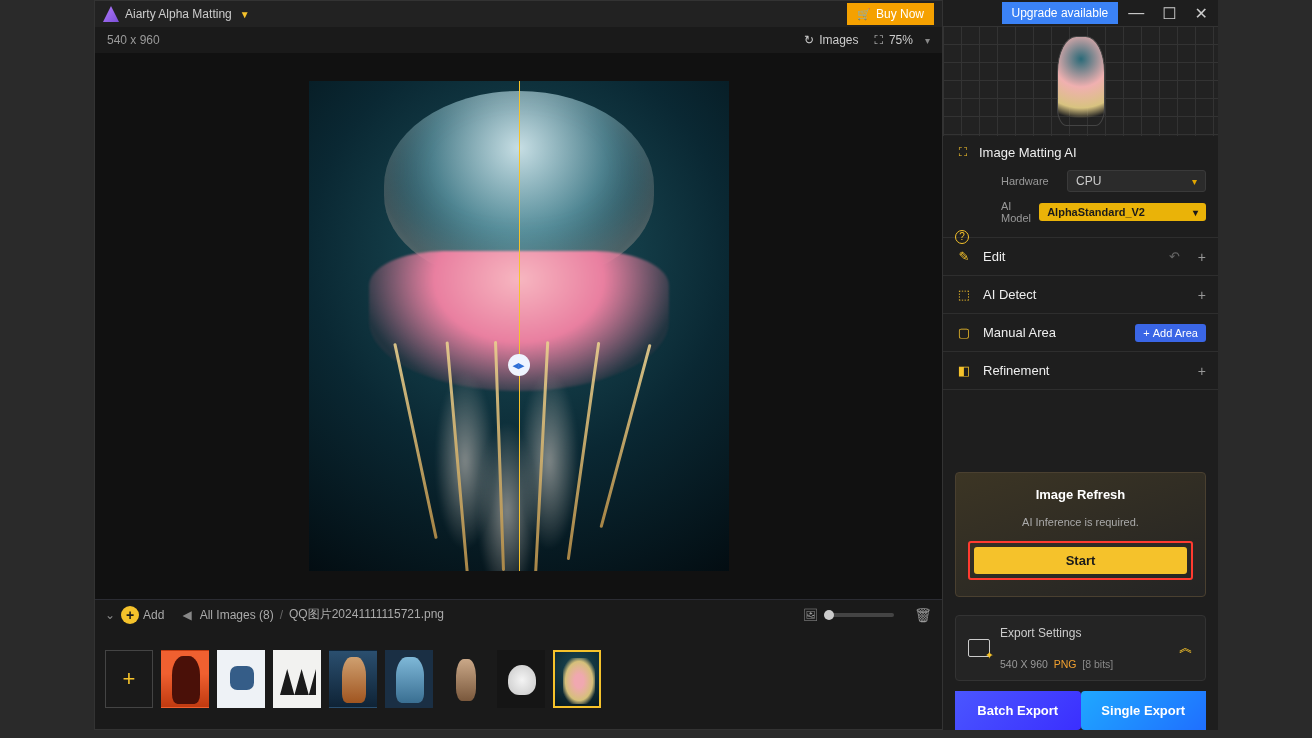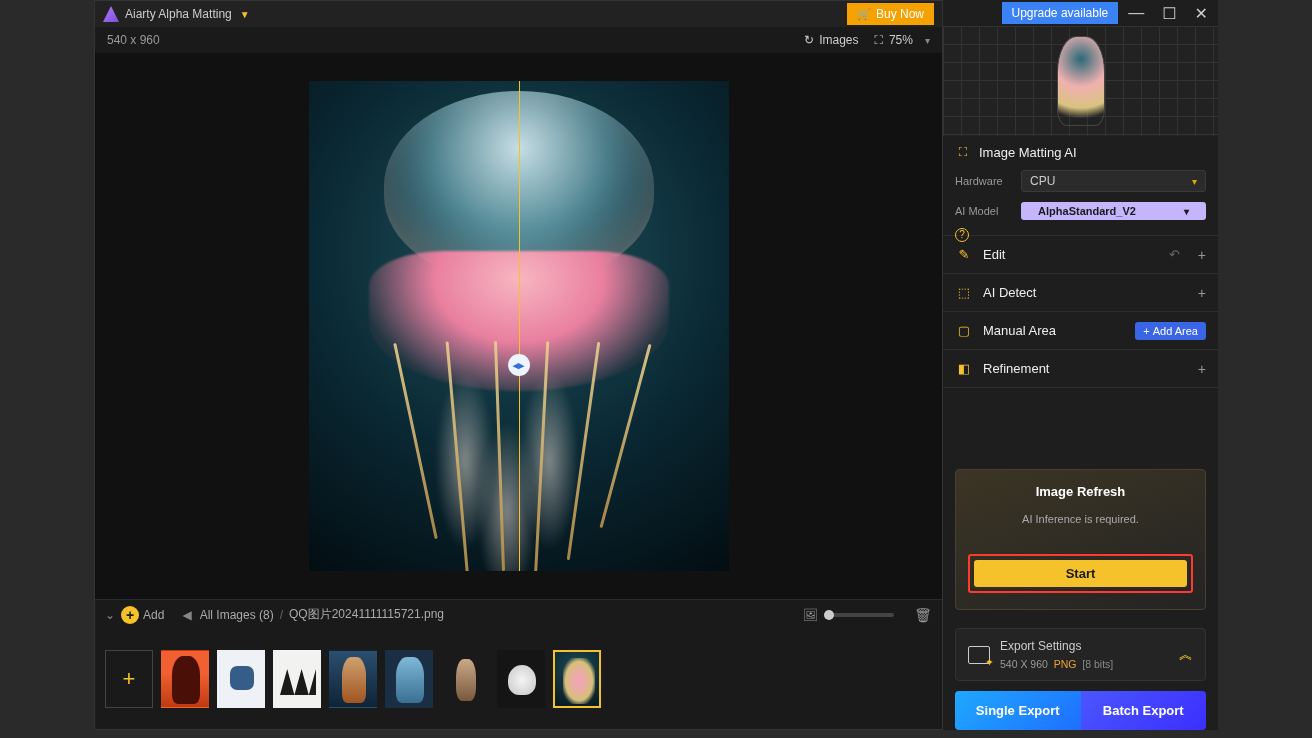--- a/index.html
+++ b/index.html
@@ -76,42 +76,42 @@
 .rp-top { height: 26px; display: flex; align-items: center; justify-content: flex-end; }
 .preview-box { height: 110px; background-image: linear-gradient(#333 1px, transparent 1px), linear-gradient(90deg, #333 1px, transparent 1px); background-size: 18px 18px; background-color: #222; display: flex; align-items: center; justify-content: center; }
 .mini-jelly { width: 48px; height: 90px; background: radial-gradient(circle at 50% 25%, #2a6a78 0%, #f0b0b0 40%, #d8c380 70%, transparent 85%); border-radius: 40% 40% 20% 20%; border:1px solid #444;}
 
 .section { padding: 8px 12px; border-bottom: 1px solid #2e2e2e; font-size: 12px; }
 .section-row { display: flex; align-items: center; gap: 8px; min-height: 22px; }
 .section-title { display: flex; align-items: center; gap: 8px; font-size: 13px; color: #eee; }
 .sec-icon { width: 16px; height: 16px; display: inline-flex; align-items: center; justify-content: center; color: #f5c22b; font-size: 12px; }
 .select-box { flex: 1; background: #2b2b2b; border: 1px solid #3a3a3a; padding: 3px 8px; font-size: 12px; color: #ccc; display: flex; align-items: center; justify-content: space-between; cursor: pointer; border-radius: 3px; }
 .caret { color: #e0a500; font-size: 10px; }
-.label-sm { color: #999; width: 58px; font-size: 11px; }
-.model-select { flex: 1; background: #c4b5fd; color: #1a1a1a; padding: 3px 8px; font-size: 11px; font-weight: 600; display: flex; align-items: center; justify-content: center; border-radius: 3px; cursor: pointer; gap: 48px; }
+.label-sm { color: #999; width: 58px; font-size: 11px; margin-left: 46px; }
+.model-select { flex: 1; background: #eab308; color: #1a1a1a; padding: 3px 8px; font-size: 11px; font-weight: 600; display: flex; align-items: center; justify-content: center; border-radius: 3px; cursor: pointer; gap: 48px; }
 .model-note { color: #3b8fff; font-size: 10.5px; line-height: 1.35; margin-top: 5px; padding-left: 20px; position: relative; }
 .model-note .q-icon { position: absolute; left: 0; top: 1px; width: 14px; height: 14px; border-radius: 50%; border: 1px solid #f5c22b; color: #f5c22b; font-size: 10px; display: flex; align-items: center; justify-content: center; }
 
 .panel-row { height: 38px; display: flex; align-items: center; padding: 0 12px; border-bottom: 1px solid #2e2e2e; font-size: 13px; color: #eee; gap: 10px; cursor: pointer; }
 .panel-row .spacer { flex: 1; }
 .panel-row .tool-ico { width: 18px; text-align: center; color: #f5c22b; font-size: 13px; }
 .plus-sm { color: #999; font-size: 14px; }
 .undo-sm { color: #666; font-size: 13px; margin-right: 8px; }
 .add-area-btn { background: #3a66e6; color: #fff; font-size: 11px; padding: 3px 8px; border-radius: 3px; cursor: pointer; display:flex; align-items:center; gap:3px;}
 
 .start-box { margin: 12px; padding: 14px 12px 16px; background: linear-gradient(160deg, #3c3524, #242424); border: 1px solid #4a4030; border-radius: 4px; text-align: center; }
 .start-box h4 { color: #fff; font-size: 13px; font-weight: 600; margin-bottom: 14px; }
-.start-box p { color: #aaa; font-size: 11px; margin-bottom: 29px; }
+.start-box p { color: #aaa; font-size: 11px; margin-bottom: 13px; }
 .start-frame { border: 2px solid #ff3b30; padding: 4px; border-radius: 3px; }
 .start-btn { background: #f5c22b; color: #1a1a1a; font-size: 13px; font-weight: 600; padding: 6px 0; border-radius: 3px; cursor: pointer; }
 
 .export-box { margin: 6px 12px 0; padding: 10px 12px; background: #242424; border: 1px solid #333; border-radius: 4px; display: flex; align-items: center; gap: 10px; font-size: 12px; cursor: pointer; }
 .export-ico { width: 22px; height: 18px; border: 1.5px solid #ccc; border-radius: 2px; position: relative; }
 .export-ico::after { content: "✦"; position: absolute; right: -5px; bottom: -6px; color: #f5c22b; font-size: 11px; }
-.export-meta { font-size: 10.5px; color: #999; margin-top: 5px; text-align: right; }
+.export-meta { font-size: 10.5px; color: #999; margin-top: 18px; text-align: right; }
 .export-meta .fmt { color: #f0a030; }
 .export-meta .bits { color: #888; }
 .export-caret { margin-left: auto; color: #f5c22b; font-size: 14px; }
 
 .export-btns { display: flex; gap: 0; margin: 10px 12px 0; }
 .exp-btn { flex: 1; padding: 12px 0; font-size: 13px; font-weight: 600; color: #fff; text-align: center; cursor: pointer; }
 .exp-single { background: linear-gradient(135deg, #1fa8ff, #1f6fff); border-radius: 4px 0 0 4px; }
 .exp-batch { background: linear-gradient(135deg, #4a56ff, #3b2fff); border-radius: 0 4px 4px 0; }
 
 .right-spacer { flex: 1; }
@@ -283,21 +283,21 @@
         <div class="export-meta">
           <span>540 X 960</span>&nbsp;
           <span class="fmt">PNG</span>&nbsp;
           <span class="bits">[8 bits]</span>
         </div>
       </div>
       <span class="export-caret">︽</span>
     </div>
 
     <div class="export-btns">
+      <div class="exp-btn exp-batch">
+        <span>Batch Export</span>
+      </div>
       <div class="exp-btn exp-single">
         <span>Single Export</span>
       </div>
-      <div class="exp-btn exp-batch">
-        <span>Batch Export</span>
-      </div>
     </div>
   </div>
 </div>
 
 </body></html>

